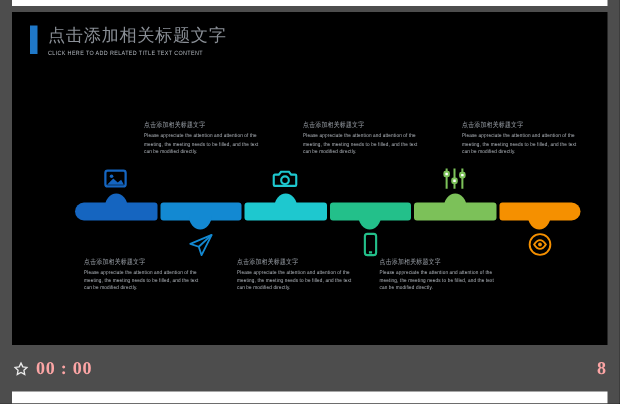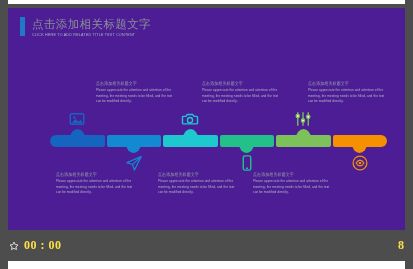--- a/index.html
+++ b/index.html
@@ -13,21 +13,21 @@
     position: relative;
     width: 413px; height: 269px;
     background: #4d4d4d;
   }
 
   
   #slide-stage {
     position: absolute;
     left: 8px; top: 8px;
     width: 397px; height: 222px;
-    background: #4c1d95;
+    background: #000000;
     overflow: hidden;
   }
 
   
   #title-block {
     position: absolute;
     left: 12px; top: 9px;
     display: flex;
     align-items: flex-start;
   }
@@ -123,21 +123,21 @@
 
   
   #footer-bar {
     position: absolute;
     left: 0; top: 233px;
     width: 413px; height: 25px;
     display: flex;
     align-items: center;
     justify-content: space-between;
     padding: 0 9px;
-    color: #fde047;
+    color: #fca5a5;
   }
   #footer-left {
     display: flex; align-items: center; gap: 5px;
   }
   #star-icon { width: 10px; height: 10px; display: block; }
   #timer-text {
     font-family: "Liberation Serif", serif;
     font-size: 12px;
     font-weight: bold;
     letter-spacing: 0.5px;

